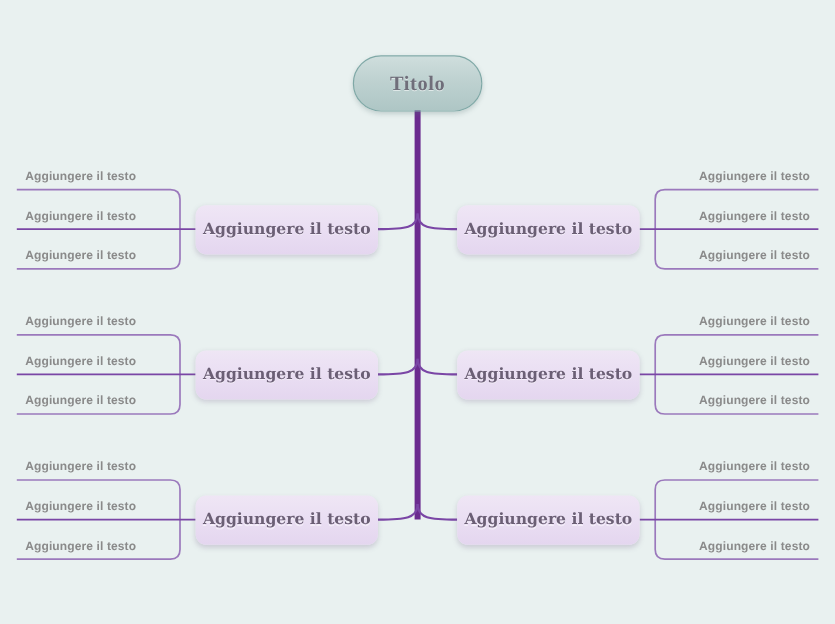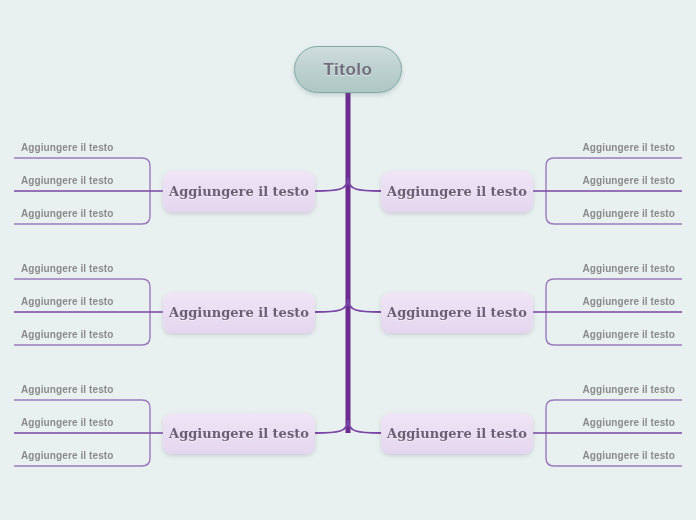--- a/index.html
+++ b/index.html
@@ -43,21 +43,21 @@
     border-radius: 24px;
     background: linear-gradient(180deg, #cfdedd 0%, #bfd2d1 42%, #aec6c5 100%);
     border: 1px solid #7fa8a6;
     box-shadow: 0 2px 4px rgba(90,120,120,0.28);
     display: flex;
     align-items: center;
     justify-content: center;
   }
 
   .title-node .title-text {
-    font-family: Liberation Sans, sans-serif;
+    font-family: Liberation Serif, serif;
     font-weight: 700;
     font-size: 17px;
     letter-spacing: 0.5px;
     color: #6f6e7a;
     text-shadow: 0 1px 0 rgba(255,255,255,0.55);
   }
 
   
   .branch-node {
     position: absolute;

